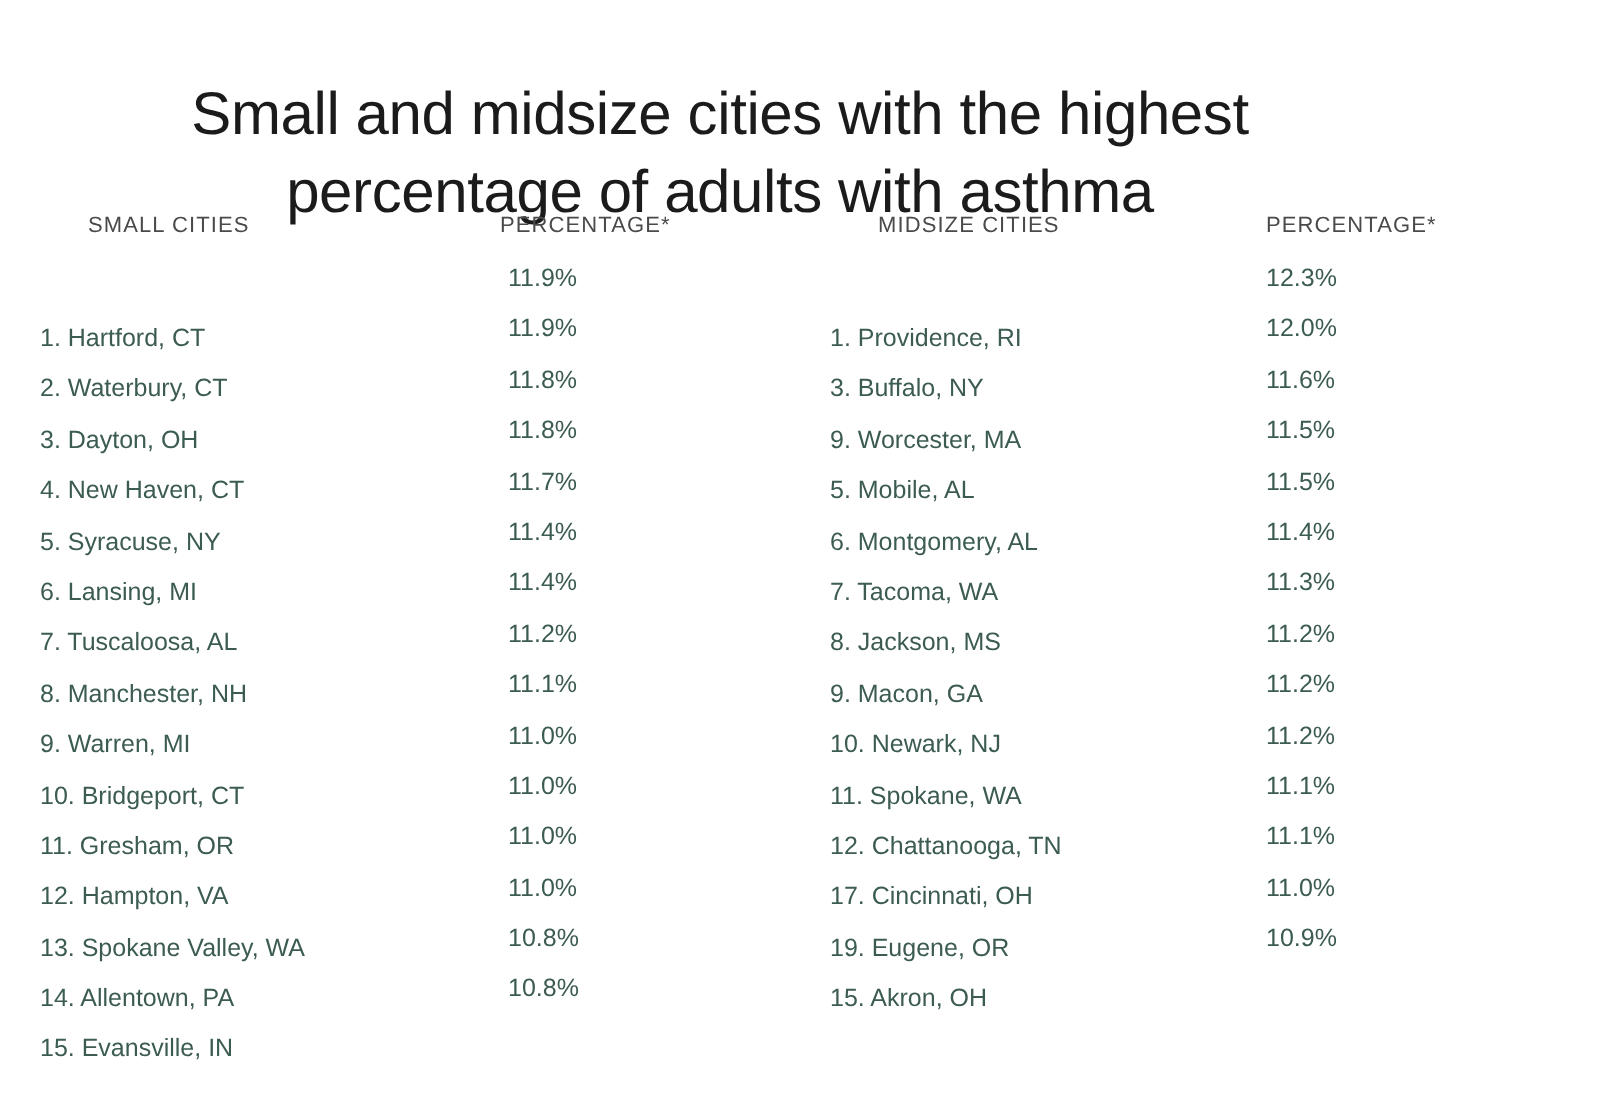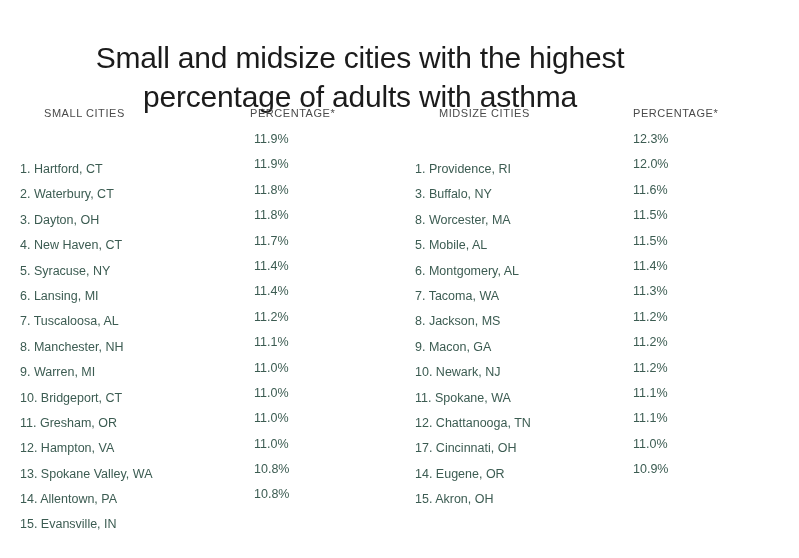--- a/index.html
+++ b/index.html
@@ -184,21 +184,21 @@
       <div id="right-rows">
           <div class="data-row">
             <div class="cell city">1. Providence, RI</div>
             <div class="cell pct">12.3%</div>
           </div>
           <div class="data-row">
             <div class="cell city">3. Buffalo, NY</div>
             <div class="cell pct">12.0%</div>
           </div>
           <div class="data-row">
-            <div class="cell city">8. Worcester, MA</div>
+            <div class="cell city">9. Worcester, MA</div>
             <div class="cell pct">11.6%</div>
           </div>
           <div class="data-row">
             <div class="cell city">5. Mobile, AL</div>
             <div class="cell pct">11.5%</div>
           </div>
           <div class="data-row">
             <div class="cell city">6. Montgomery, AL</div>
             <div class="cell pct">11.5%</div>
           </div>
@@ -224,21 +224,21 @@
           </div>
           <div class="data-row">
             <div class="cell city">12. Chattanooga, TN</div>
             <div class="cell pct">11.1%</div>
           </div>
           <div class="data-row">
             <div class="cell city">17. Cincinnati, OH</div>
             <div class="cell pct">11.1%</div>
           </div>
           <div class="data-row">
-            <div class="cell city">14. Eugene, OR</div>
+            <div class="cell city">19. Eugene, OR</div>
             <div class="cell pct">11.0%</div>
           </div>
           <div class="data-row">
             <div class="cell city">15. Akron, OH</div>
             <div class="cell pct">10.9%</div>
           </div>
         </div>
     </div>
 
   </div>

